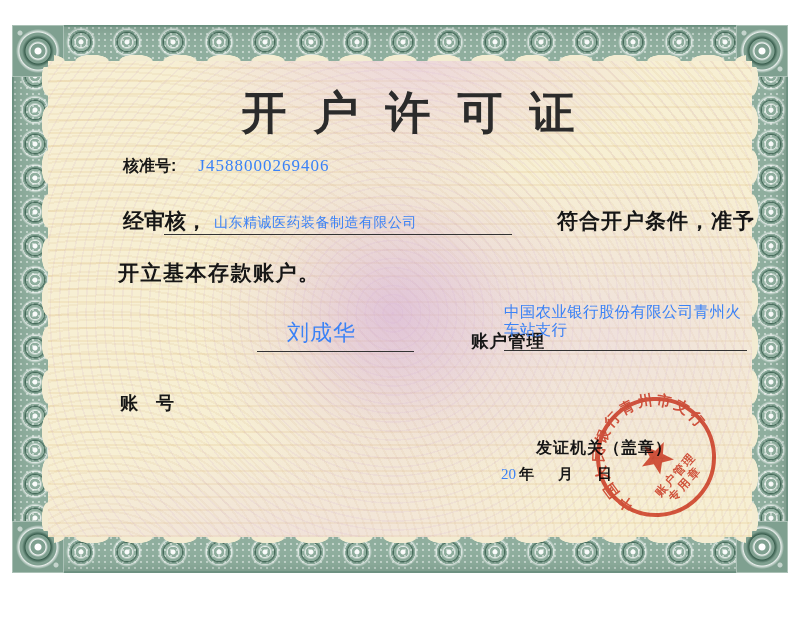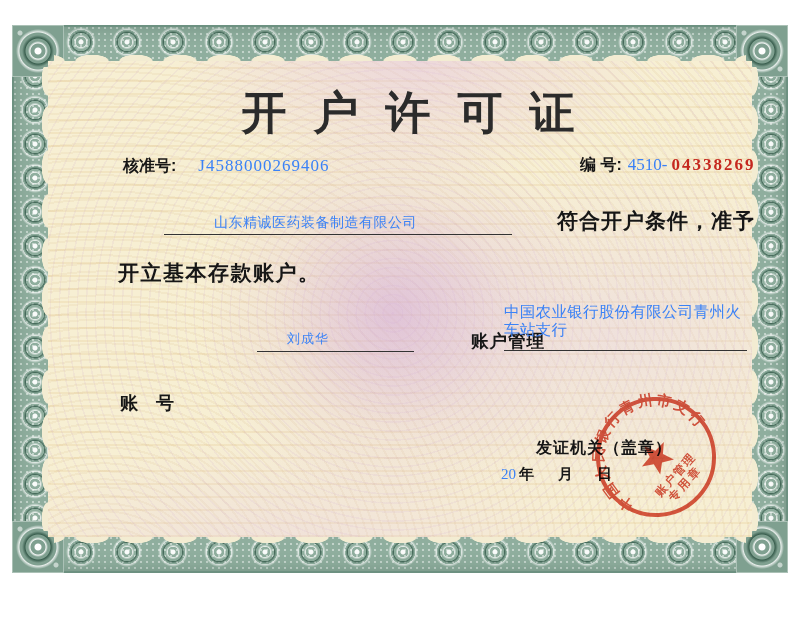--- a/index.html
+++ b/index.html
@@ -74,21 +74,21 @@
   .serial .val{font-size:17px;margin-left:6px;}
   .serial .red{color:#c5271f;font-weight:700;letter-spacing:2px;margin-left:4px;}
   .review-prefix{position:absolute;left:63px;top:182px;font-size:21px;}
   .company-line{position:absolute;left:152px;top:184px;width:348px;height:25px;
     border-bottom:1.5px solid #333;}
   .company-line .val{position:absolute;left:50px;bottom:2px;font-size:14px;letter-spacing:0.5px;text-align:center;}
   .review-suffix{position:absolute;left:497px;top:182px;font-size:21px;letter-spacing:1px;white-space:nowrap;}
   .review-line2{position:absolute;left:58px;top:234px;font-size:21px;letter-spacing:1.5px;}
   .legal-label{position:absolute;left:56px;top:304px;font-size:16.5px;white-space:nowrap;}
   .legal-line{position:absolute;left:245px;top:300px;width:157px;height:26px;border-bottom:1.5px solid #333;}
-  .legal-line .val{position:absolute;left:30px;bottom:3px;font-size:13px;letter-spacing:1px;font-family:Liberation Mono, monospace;}
+  .legal-line .val{position:absolute;left:30px;bottom:3px;font-size:22px;letter-spacing:1px;font-family:Liberation Mono, monospace;}
   .bank-label{position:absolute;left:411px;top:304px;font-size:17.5px;letter-spacing:1px;}
   .bank-value{position:absolute;left:492px;top:278px;width:243px;font-size:15.5px;line-height:18px;letter-spacing:0.3px;}
   .bank-line{position:absolute;left:492px;top:325px;width:243px;border-bottom:1.5px solid #333;}
   .account-label{position:absolute;left:60px;top:366px;font-size:18px;}
   .account-line{position:absolute;left:104px;top:362px;width:290px;height:26px;border-bottom:1.5px solid #333;}
   .account-line .val{position:absolute;left:16px;bottom:2px;font-size:16px;letter-spacing:0.5px;}
   .issuer-label{position:absolute;left:476px;top:413px;font-size:16px;letter-spacing:1px;white-space:nowrap;}
   .date-row{position:absolute;left:489px;top:440px;font-size:15px;white-space:nowrap;}
   .date-row .y{margin-left:3px;} .date-row .m{margin-left:24px;} .date-row .d{margin-left:24px;}
   .seal{position:absolute;left:570px;top:358px;width:148px;height:148px;opacity:0.88;mix-blend-mode:multiply;}
@@ -112,24 +112,22 @@
   </div>
 
   <div class="content">
 
     <div class="title">开户许可证</div>
 
     <div class="approval">
       <span class="lbl">核准号:</span><span class="val">J4588000269406</span>
     </div>
 
-    <div class="serial">
-      <span class="lbl">编 号:</span><span class="val">4510-</span><span class="val red">04338269</span>
-    </div>
 
+    <div class="review-prefix lbl">经审核，</div>
     <div class="company-line">
       <span class="val">山东精诚医药装备制造有限公司</span>
     </div>
     <div class="review-suffix lbl">符合开户条件，准予</div>
     <div class="review-line2 lbl">开立基本存款账户。</div>
 
     <div class="legal-line">
       <span class="val">刘成华</span>
     </div>
 

